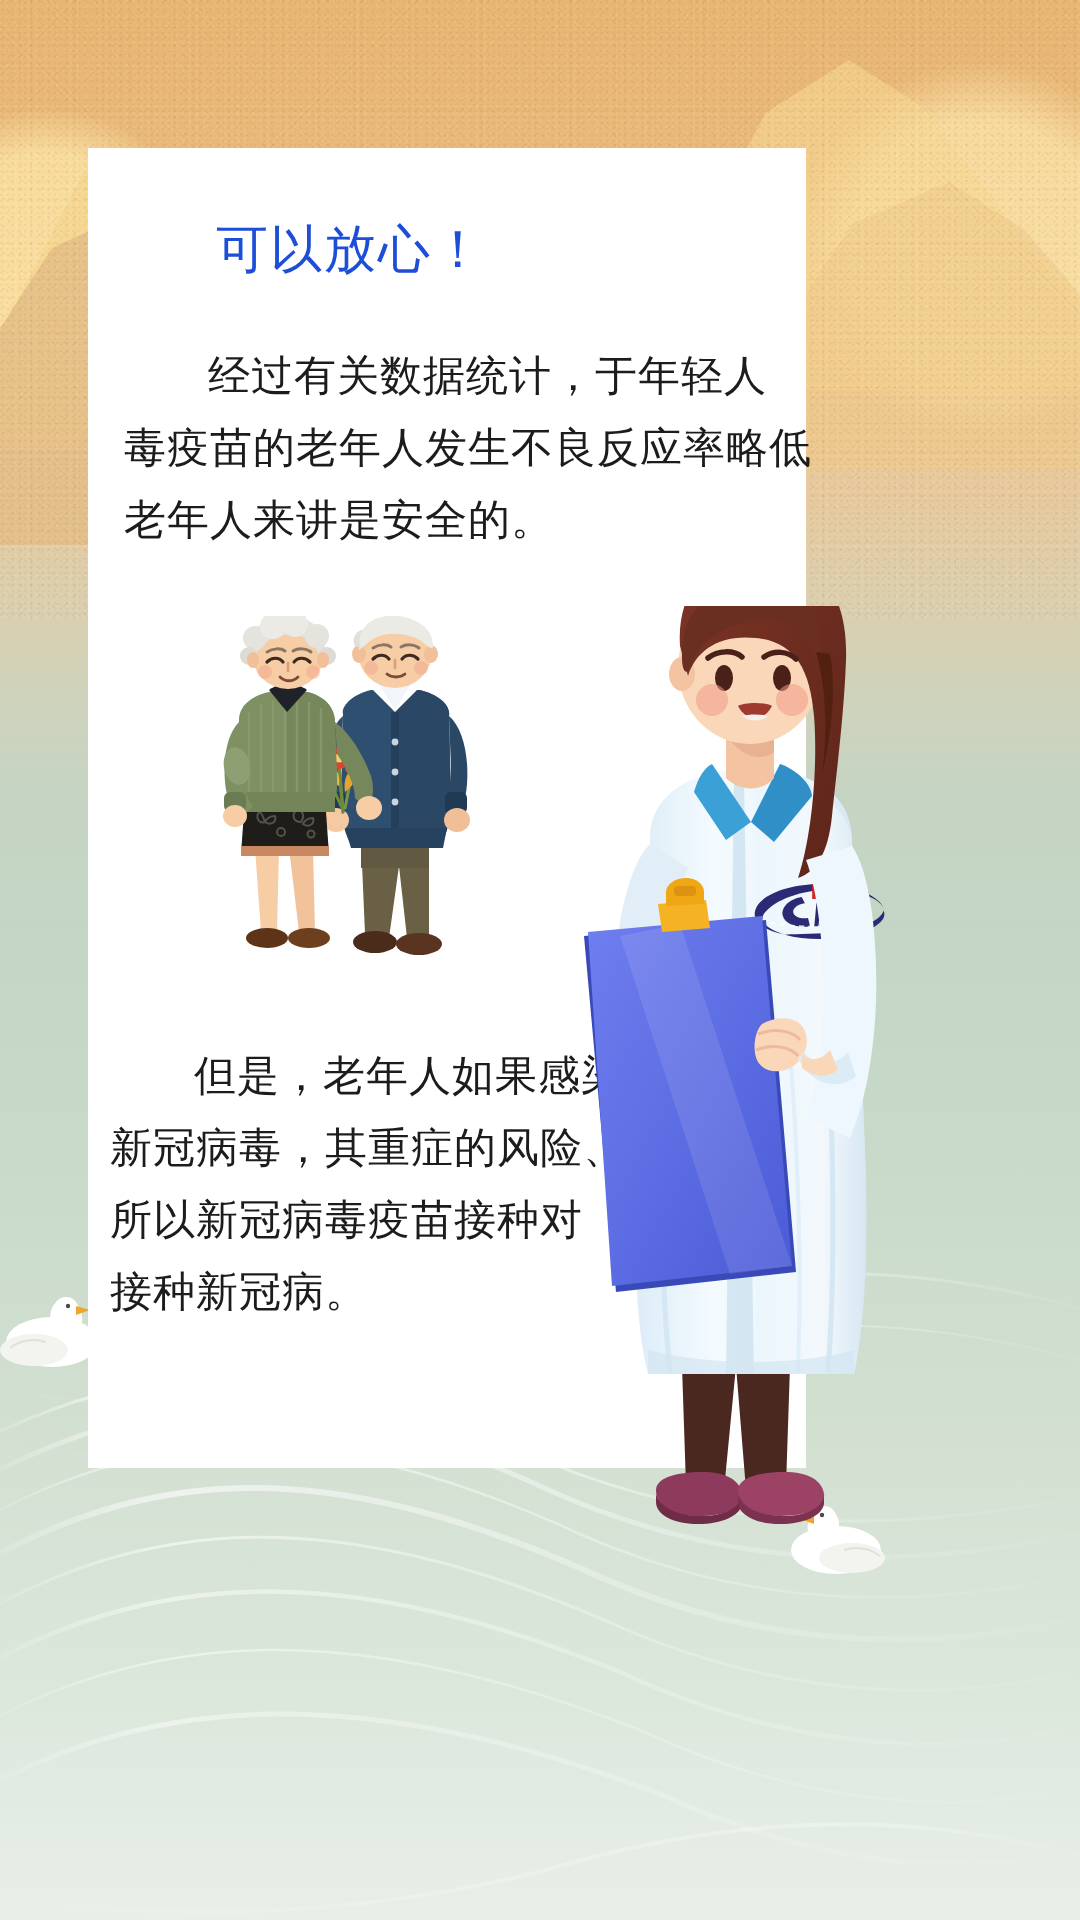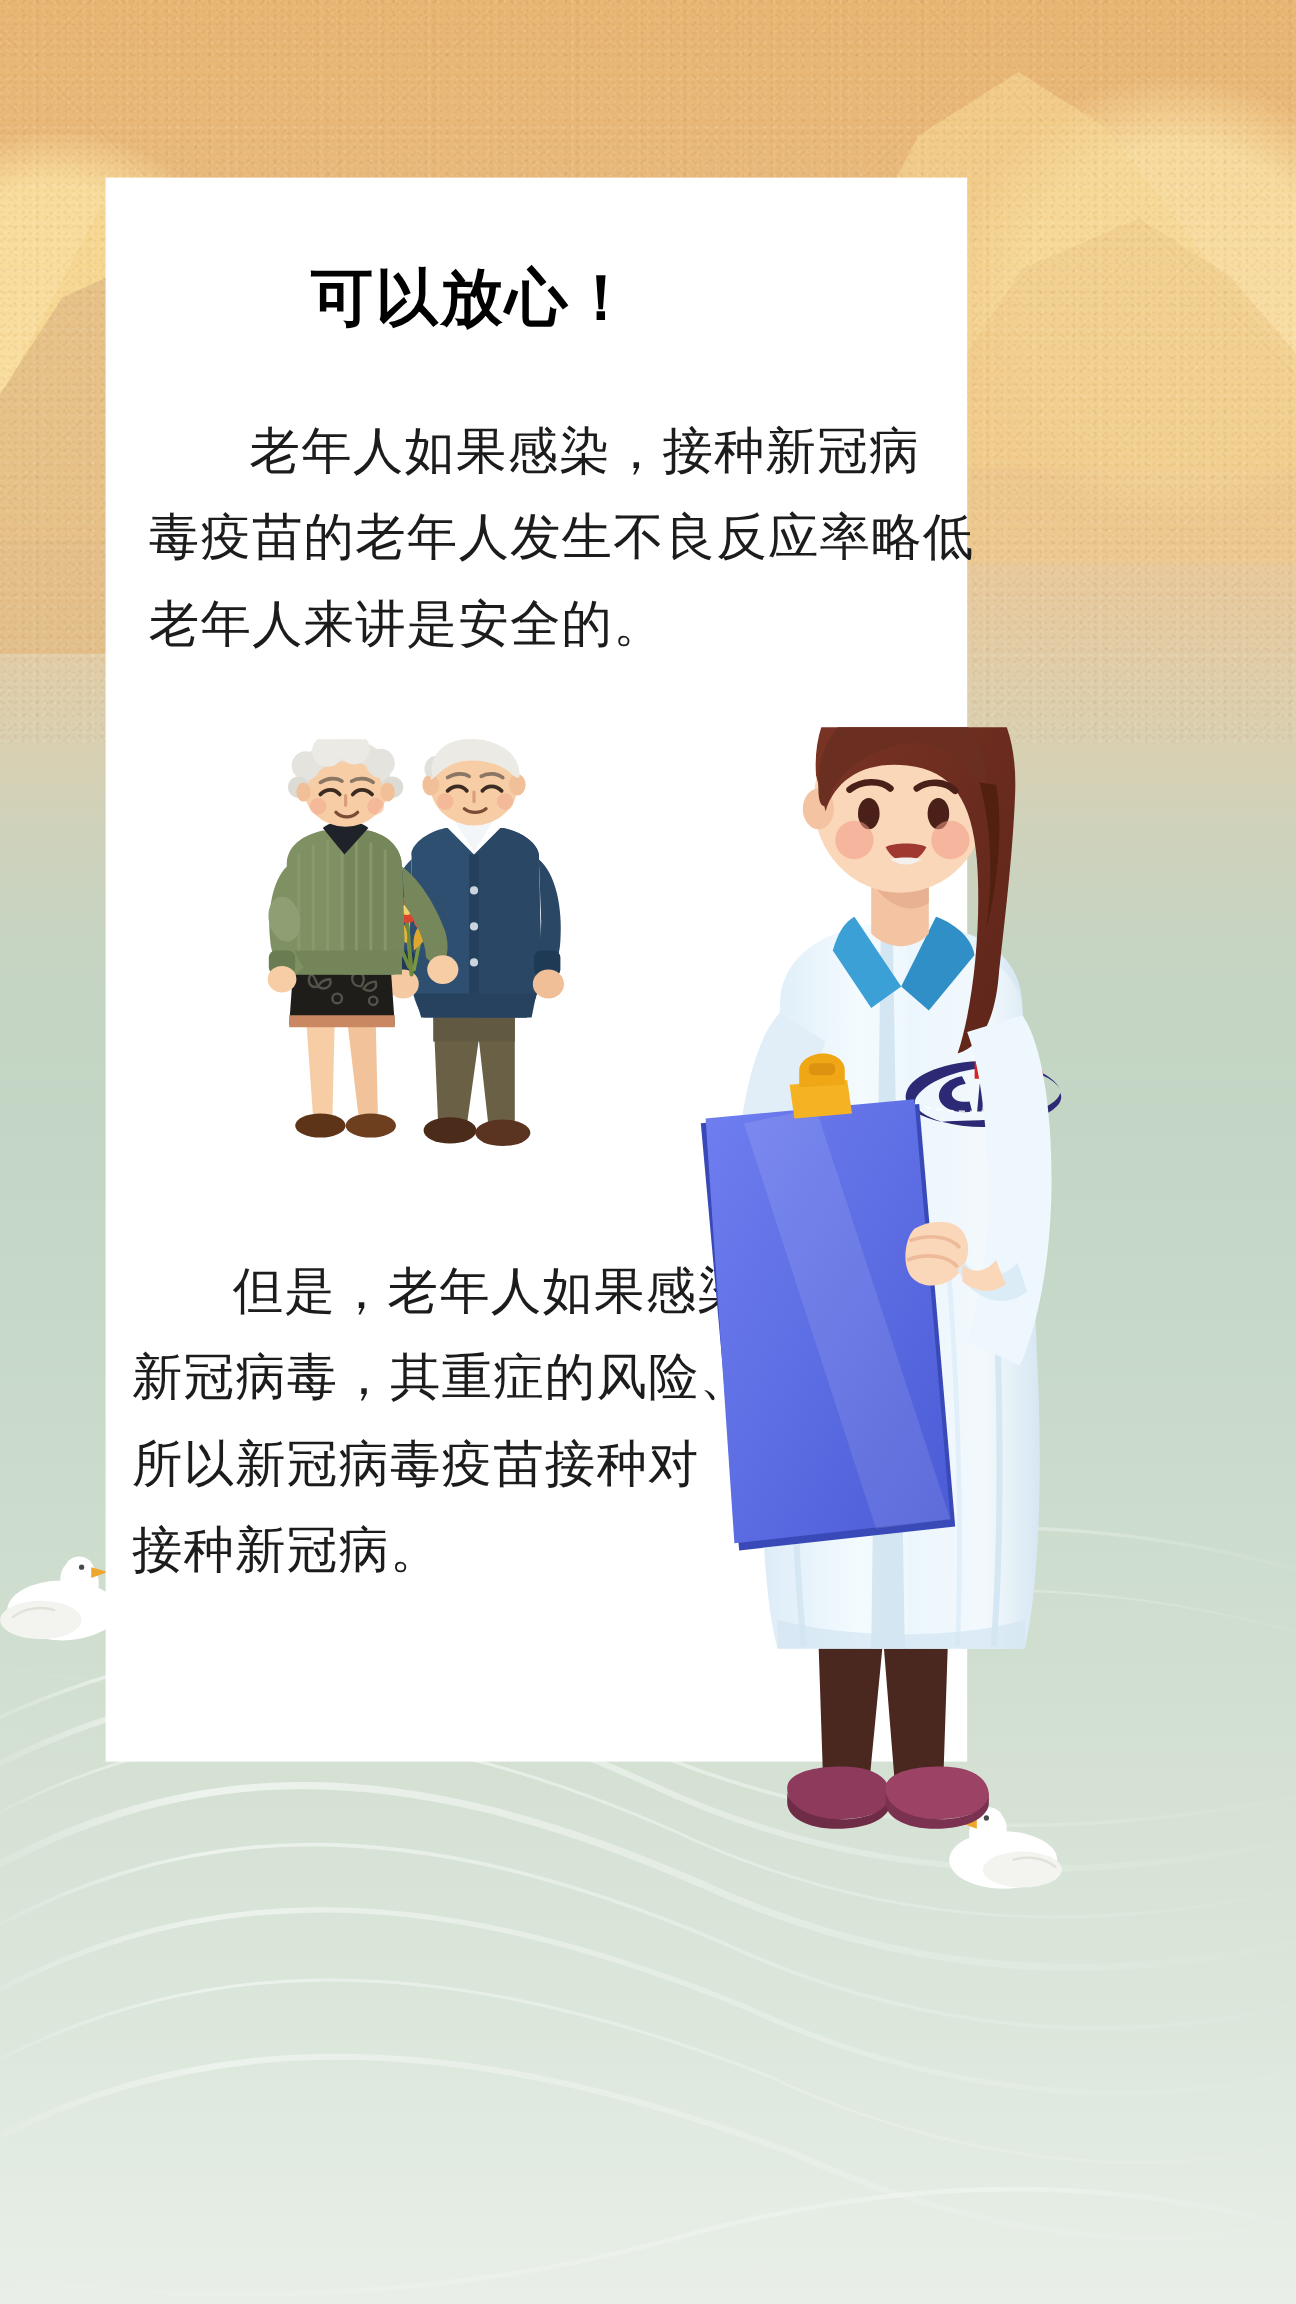--- a/index.html
+++ b/index.html
@@ -59,22 +59,22 @@
 
   
   .card {
     position:absolute; left:88px; top:148px; width:718px; height:1320px;
     background:#ffffff;
   }
   .card-inner { position:relative; width:100%; height:100%; }
 
   .headline {
     position:absolute; left:128px; top:73px;
-    font-size:52px; font-weight:bold; color:#000000;
-    letter-spacing:2px; line-height:1.1; white-space:nowrap;margin-left:43px;
+    font-size:52px; font-weight:normal; color:#1d4ed8;
+    letter-spacing:2px; line-height:1.1; white-space:nowrap;
   }
 
   .para {
     position:absolute;
     font-size:42px; color:#1c1c1c; line-height:72px;
     letter-spacing:1px; white-space:nowrap;
   }
   .para .ln { display:block; }
   .para1 { left:36px; top:192px; }
   .para2 { left:22px; top:892px; }
@@ -153,21 +153,21 @@
     <circle cx="36" cy="19" r="2.2" fill="#4a4a4a"></circle>
     <path d="M94,60 C84,52 70,50 58,54" stroke="#dfe2d8" stroke-width="2" fill="none"></path>
   </svg>
 
   <div class="card">
     <div class="card-inner">
 
       <div class="headline">可以放心！</div>
 
       <div class="para para1">
-        <span class="ln indent">老年人如果感染，接种新冠病</span>
+        <span class="ln indent">经过有关数据统计，于年轻人</span>
         <span class="ln">毒疫苗的老年人发生不良反应率略低</span>
         <span class="ln">老年人来讲是安全的。</span>
       </div>
 
       <svg class="couple" viewBox="0 0 330 360">
 
         <path d="M168,224 L236,224 L236,318 L214,322 L206,250 L196,322 L172,318 Z" fill="#6a6046"></path>
         <path d="M168,224 L236,224 L236,252 L168,252 Z" fill="#615942"></path>
 
         <ellipse cx="182" cy="326" rx="22" ry="11" fill="#4b2c1b"></ellipse>

